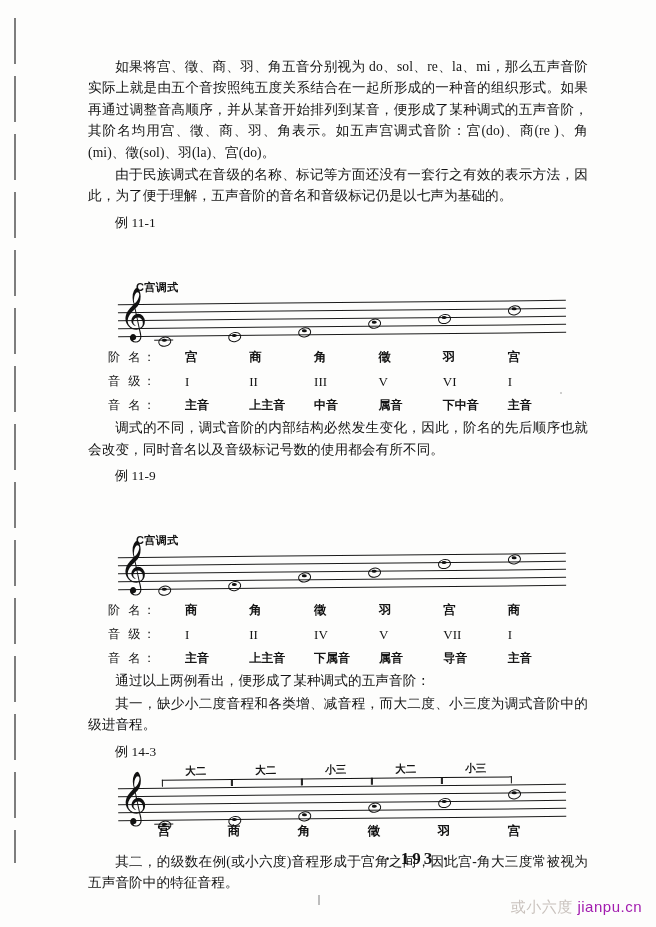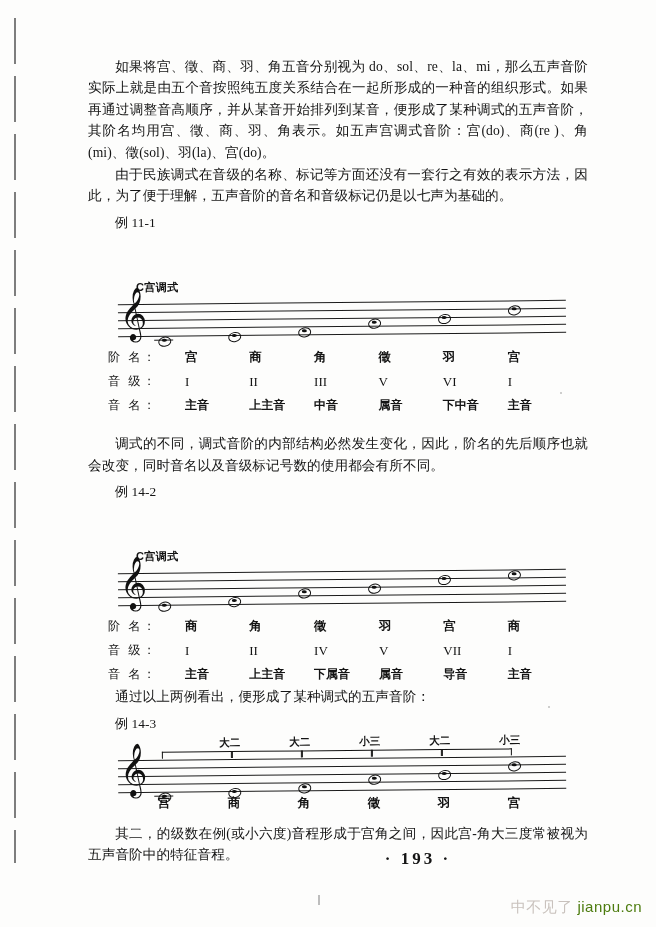--- a/index.html
+++ b/index.html
@@ -147,21 +147,20 @@
     border-right: 1.3px solid #111;
     border-top: 1.3px solid #111;
   }
   .bracket-label {
     position: absolute;
     font-size: 10.5px;
     font-family: "Liberation Sans", sans-serif;
     font-weight: bold;
     white-space: nowrap;
     transform: translateX(-50%);
-    margin-left: 34px;
   }
 
   
   .notenames {
     position: relative;
     height: 20px;
     margin-left: 30px;
     width: 448px;
   }
   .notenames span {
@@ -215,21 +214,21 @@
   .watermark {
     position: absolute;
     right: 14px;
     bottom: 10px;
     font-size: 15px;
     letter-spacing: .5px;
     font-family: "Liberation Sans", sans-serif;
     white-space: nowrap;
   }
   .wm-cn { color: #c9c2bd; }
-  .wm-en { color: #4d7c0f; }
+  .wm-en { color: #a21caf; }
   .footer-speck {
     position: absolute;
     left: 318px;
     bottom: 22px;
     width: 2px;
     height: 10px;
     background: #bdbdbd;
   }
 </style>
 </head>
@@ -295,23 +294,23 @@
         <td class="cell">主音</td>
         <td class="cell">上主音</td>
         <td class="cell">中音</td>
         <td class="cell">属音</td>
         <td class="cell">下中音</td>
         <td class="cell">主音</td>
       </tr>
     </tbody>
       </table>
 
-    <p class="para indent" style="margin-top:16px;">调式的不同，调式音阶的内部结构必然发生变化，因此，阶名的先后顺序也就会改变，同时音名以及音级标记号数的使用都会有所不同。</p>
-
-    <p class="exlabel">例 14-2</p>
+    <p class="para indent" style="margin-top:0;">调式的不同，调式音阶的内部结构必然发生变化，因此，阶名的先后顺序也就会改变，同时音名以及音级标记号数的使用都会有所不同。</p>
+
+    <p class="exlabel">例 11-9</p>
 
     <div class="example">
       <div class="ex-title">C宫调式</div>
       <div class="staff-wrap">
         <div class="staff-lines">
           <div class="sline l1"></div>
           <div class="sline l2"></div>
           <div class="sline l3"></div>
           <div class="sline l4"></div>
           <div class="sline l5"></div>
@@ -352,20 +351,21 @@
         <td class="cell">上主音</td>
         <td class="cell">下属音</td>
         <td class="cell">属音</td>
         <td class="cell">导音</td>
         <td class="cell">主音</td>
       </tr>
     </tbody>
       </table>
 
     <p class="para indent">通过以上两例看出，便形成了某种调式的五声音阶：</p>
+    <p class="para indent">其一，缺少小二度音程和各类增、减音程，而大二度、小三度为调式音阶中的级进音程。</p>
 
     <p class="exlabel">例 14-3</p>
 
     <div class="example">
       <div class="staff-wrap" style="height:58px;">
 
         <div class="bracket-label" style="left:78px;top:-2px;">大二</div>
         <div class="bracket-label" style="left:148px;top:-2px;">大二</div>
         <div class="bracket-label" style="left:218px;top:-2px;">小三</div>
         <div class="bracket-label" style="left:288px;top:-2px;">大二</div>
@@ -405,17 +405,17 @@
     </div>
 
     <p class="para indent" style="margin-top:8px;">其二，的级数在例(或小六度)音程形成于宫角之间，因此宫-角大三度常被视为五声音阶中的特征音程。</p>
 
   </div>
 
   <div class="pagenum">· 193 ·</div>
   <div class="footer-speck"></div>
 
   <div class="watermark">
-    <span class="wm-cn">中不见了</span>
+    <span class="wm-cn">或小六度</span>
     <span class="wm-en">jianpu.cn</span>
   </div>
 
 </div>
 
 </body></html>

